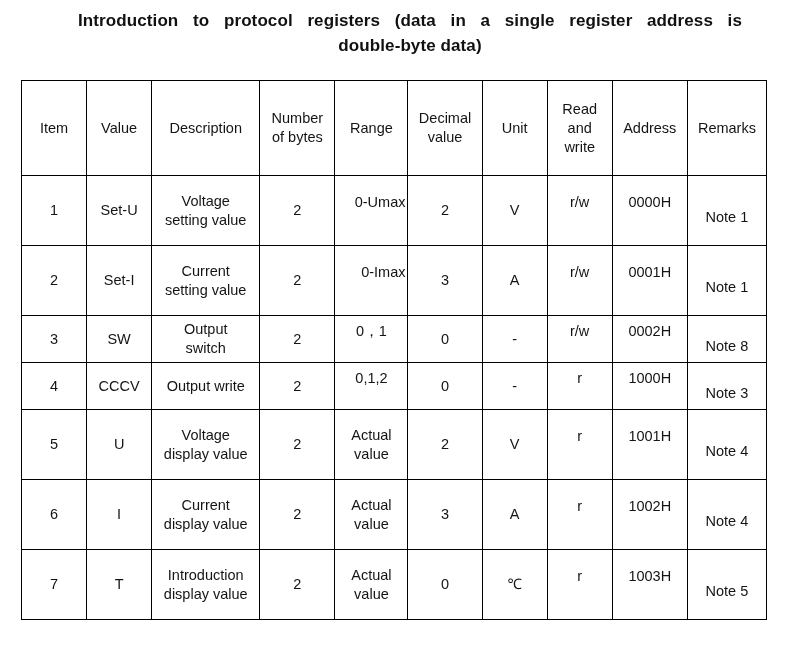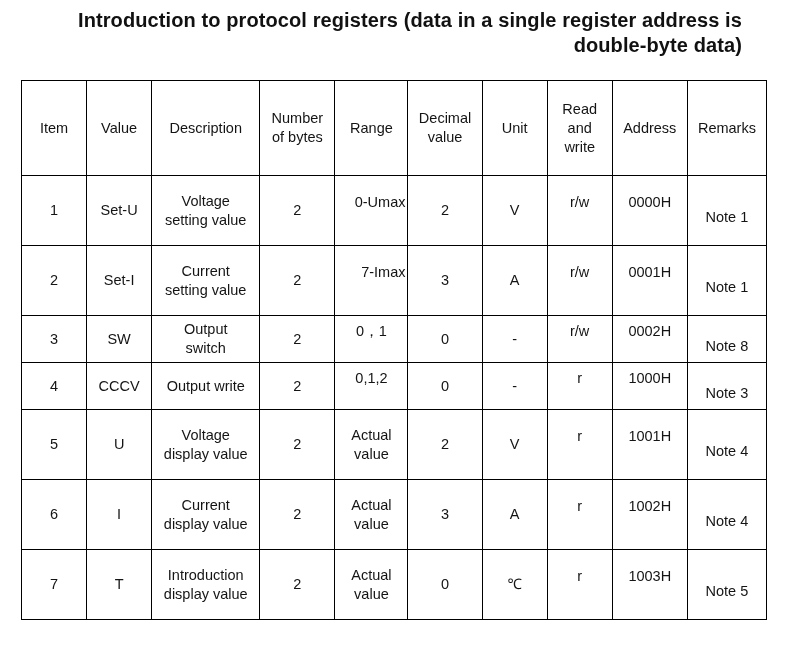--- a/index.html
+++ b/index.html
@@ -21,35 +21,35 @@
     height: 664px;
     background: #ffffff;
   }
 
   
   .doc-title {
     position: absolute;
     left: 78px;
     top: 8px;
     width: 664px;
-    font-size: 20px;
+    font-size: 17px;
     line-height: 25px;
     font-weight: 600;
     text-align: justify;
     text-justify: inter-word;
     letter-spacing: 0.1px;
     color: #111111;
   }
   .doc-title > span { display: block; }
   .title-line-1 {
     text-align: justify;
     text-align-last: justify;
   }
   .title-line-2 {
-    text-align: right;
+    text-align: center;
   }
 
   
   .reg-table {
     position: absolute;
     left: 21px;
     top: 80px;
     width: 746px;
     border-collapse: collapse;
     table-layout: fixed;
@@ -174,21 +174,21 @@
       </tr>
 
       <tr class="row-tall">
         <td>2</td>
         <td>Set-I</td>
         <td>
           <span class="cell-lines">Current</span>
           <span class="cell-lines">setting value</span>
         </td>
         <td>2</td>
-        <td class="raise nowrapcell">7-Imax</td>
+        <td class="raise nowrapcell">0-Imax</td>
         <td>3</td>
         <td>A</td>
         <td class="raise-sm">r/w</td>
         <td class="raise-sm">0001H</td>
         <td class="drop">Note 1</td>
       </tr>
 
       <tr class="row-short">
         <td>3</td>
         <td>SW</td>

